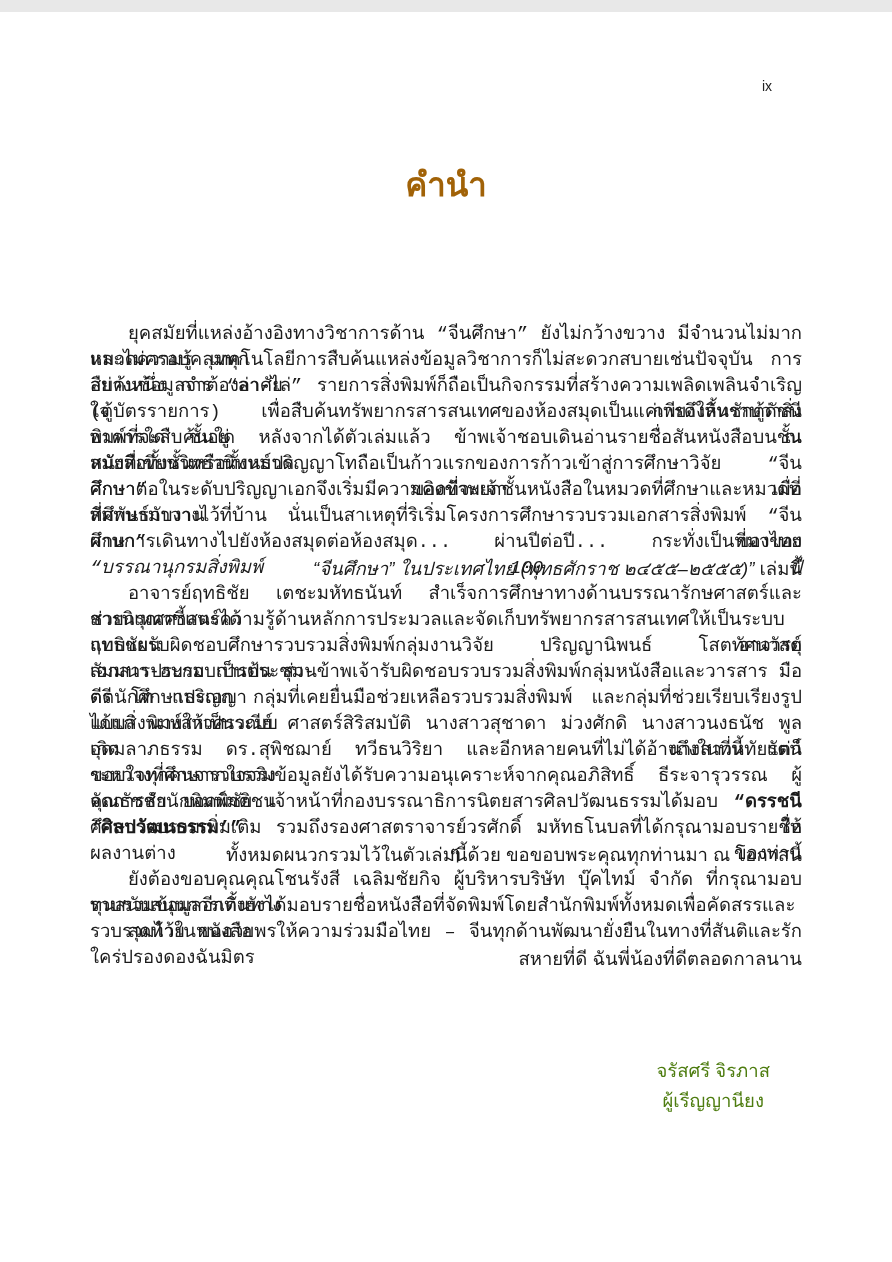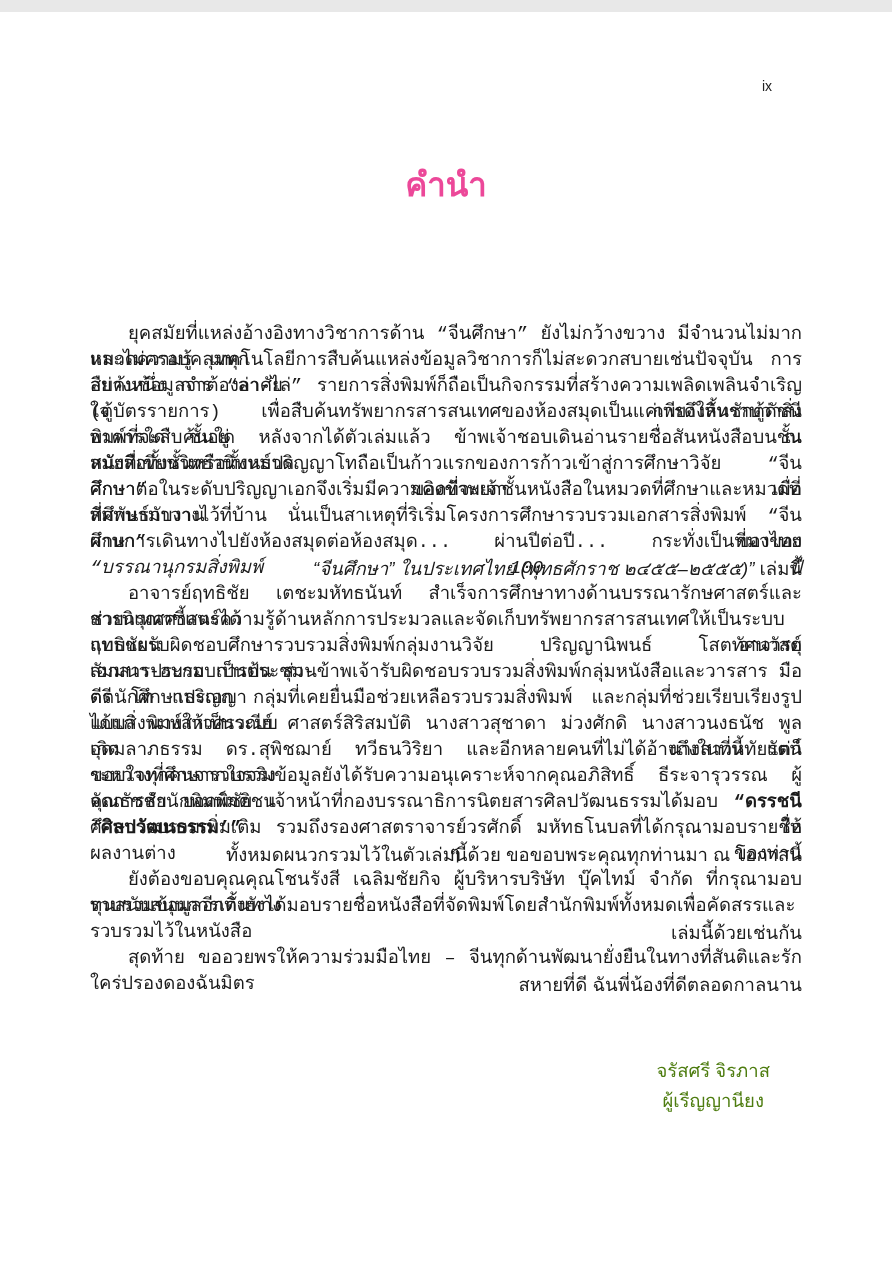--- a/index.html
+++ b/index.html
@@ -22,21 +22,21 @@
   }
   .doc-title {
     position: absolute;
     top: 146px;
     left: 0;
     width: 100%;
     margin: 0;
     text-align: center;
     font-size: 33px;
     font-weight: 700;
-    color: #ec4899;
+    color: #a16207;
   }
   .body-text {
     position: absolute;
     top: 310px;
     left: 90px;
     width: 712px;
     font-size: 18.5px;
     color: #1b1b1b;
   }
   .para { margin: 0; }
@@ -94,21 +94,20 @@
         <div class="line just"><span>ได้แก่ นางสาวศรวณีย์ ศาสตร์สิริสมบัติ นางสาวสุชาดา ม่วงศักดิ นางสาวนงธนัช พูลเกิด นางสาวหทัยรัตน์</span></div>
         <div class="line just"><span>อุดมลาภธรรม ดร.สุพิชฌาย์ ทวีธนวิริยา และอีกหลายคนที่ไม่ได้อ้างถึงในที่นี้ แต่ก็ขอบใจทุกคนจากใจจริง</span></div>
         <div class="line just"><span>ระหว่างที่ศึกษารวบรวมข้อมูลยังได้รับความอนุเคราะห์จากคุณอภิสิทธิ์ ธีระจารุวรรณ ผู้จัดการสำนักพิมพ์มติชน</span></div>
         <div class="line just"><span>คุณธัชชัย ยอดพิชัย เจ้าหน้าที่กองบรรณาธิการนิตยสารศิลปวัฒนธรรมได้มอบ </span><span class="bd">“ดรรชนี ‘ศิลปวัฒนธรรม’”</span><span> ให้</span></div>
         <div class="line just"><span>ศึกษารวบรวมเพิ่มเติม รวมถึงรองศาสตราจารย์วรศักดิ์ มหัทธโนบลที่ได้กรุณามอบรายชื่อผลงานต่าง ๆ ของท่าน</span></div>
         <div class="line"><span>ทั้งหมดผนวกรวมไว้ในตัวเล่มนี้ด้วย ขอขอบพระคุณทุกท่านมา ณ โอกาสนี้</span></div>
       </div>
       <div class="para">
         <div class="line indent just"><span>ยังต้องขอบคุณคุณโชนรังสี เฉลิมชัยกิจ ผู้บริหารบริษัท บุ๊คไทม์ จำกัด ที่กรุณามอบทุนสนับสนุนการเดินทาง</span></div>
         <div class="line just"><span>รวบรวมข้อมูลอีกทั้งยังได้มอบรายชื่อหนังสือที่จัดพิมพ์โดยสำนักพิมพ์ทั้งหมดเพื่อคัดสรรและรวบรวมไว้ในหนังสือ</span></div>
-        <div class="line"><span>เล่มนี้ด้วยเช่นกัน</span></div>
       </div>
       <div class="para">
         <div class="line indent just"><span>สุดท้าย ขออวยพรให้ความร่วมมือไทย – จีนทุกด้านพัฒนายั่งยืนในทางที่สันติและรักใคร่ปรองดองฉันมิตร</span></div>
         <div class="line"><span>สหายที่ดี ฉันพี่น้องที่ดีตลอดกาลนาน</span></div>
       </div>
     </div>
 
   <div class="signature">
     <div>จรัสศรี จิรภาส</div>
     <div>ผู้เรีญญานียง</div>

